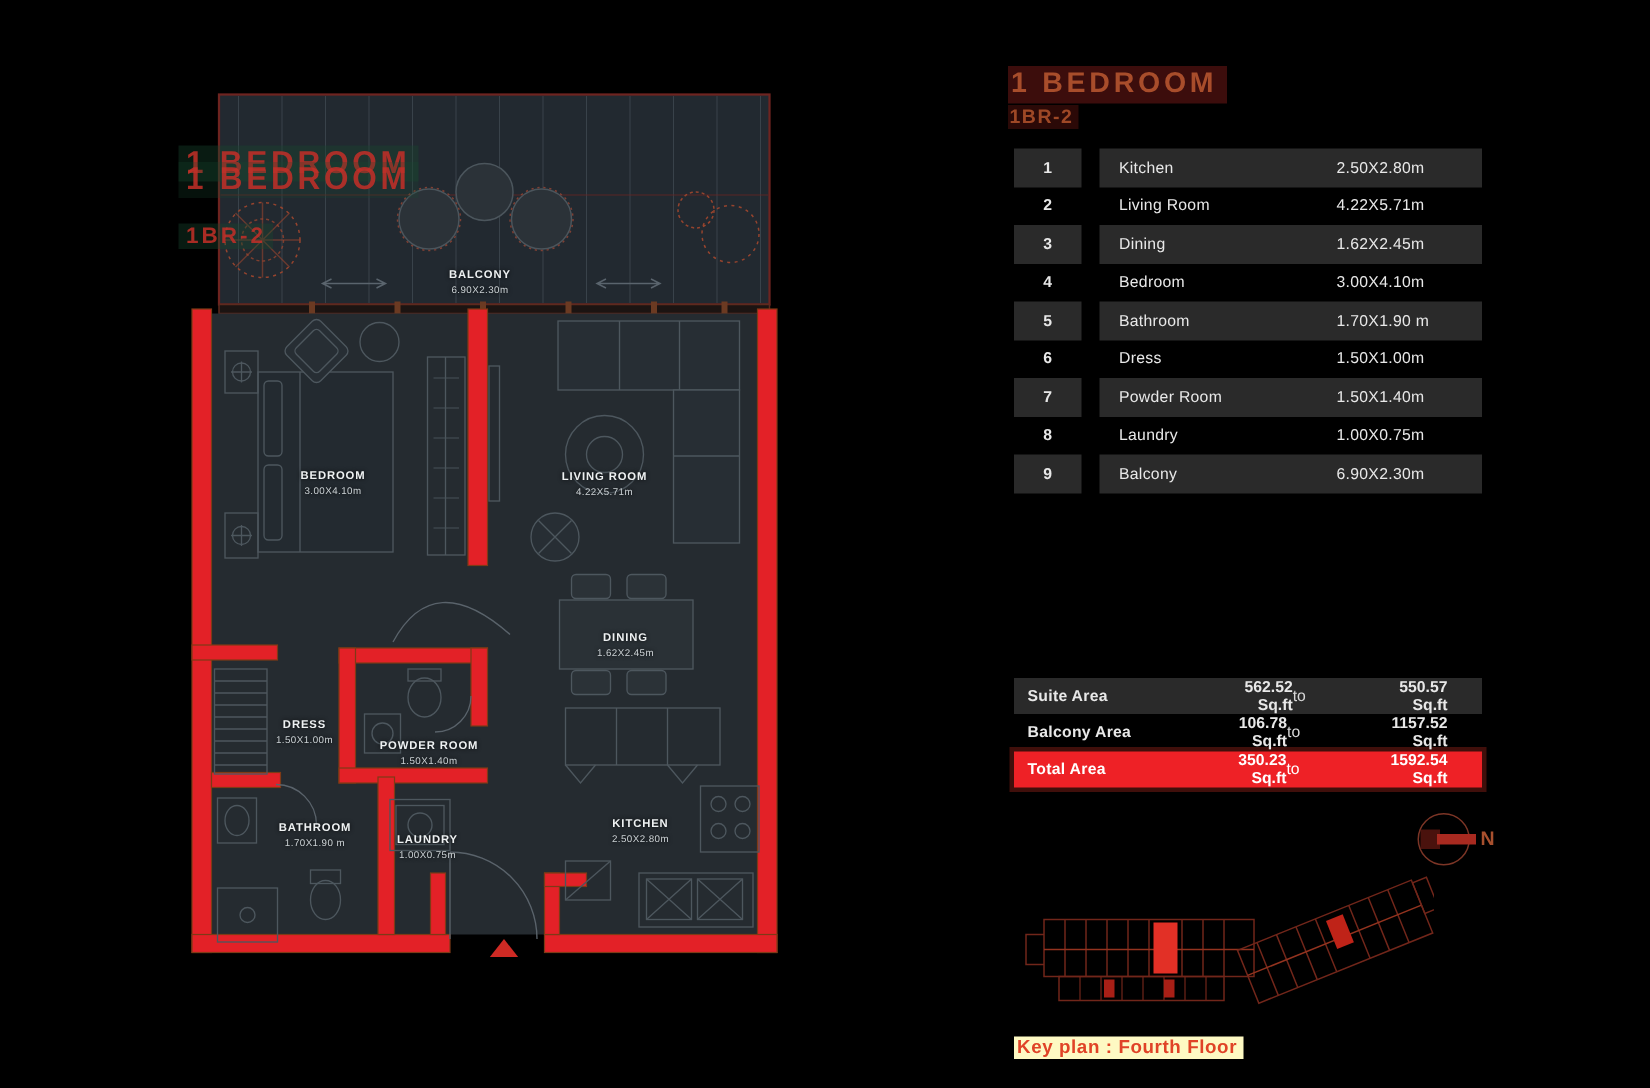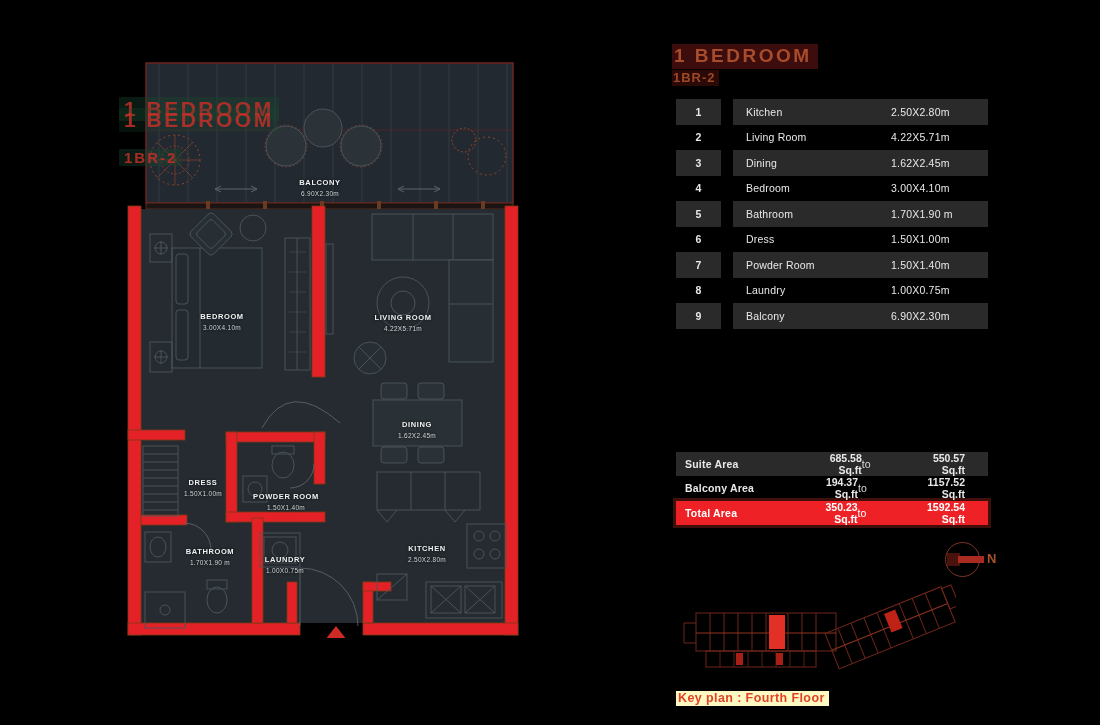--- a/index.html
+++ b/index.html
@@ -342,27 +342,27 @@
     <div class="content">
         <span class="rname">Balcony</span>
         <span class="rsize">6.90X2.30m</span>
       </div>
     </div>
 </div>
 
 <div class="atable">
   <div class="arow alt">
     <span class="alabel">Suite Area</span>
-    <span class="afrom">685.58 Sq.ft</span>
+    <span class="afrom">562.52 Sq.ft</span>
     <span class="ato">to</span>
     <span class="aval2">550.57 Sq.ft</span>
     </div>
   <div class="arow">
     <span class="alabel">Balcony Area</span>
-    <span class="afrom">194.37 Sq.ft</span>
+    <span class="afrom">106.78 Sq.ft</span>
     <span class="ato">to</span>
     <span class="aval2">1157.52 Sq.ft</span>
     </div>
   <div class="arow total">
     <span class="alabel">Total Area</span>
     <span class="afrom">350.23 Sq.ft</span>
     <span class="ato">to</span>
     <span class="aval2">1592.54 Sq.ft</span>
     </div>
 </div>

